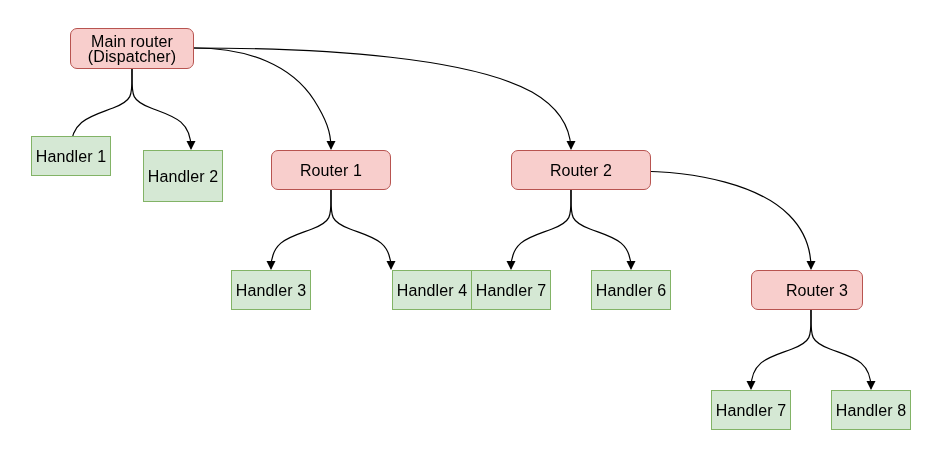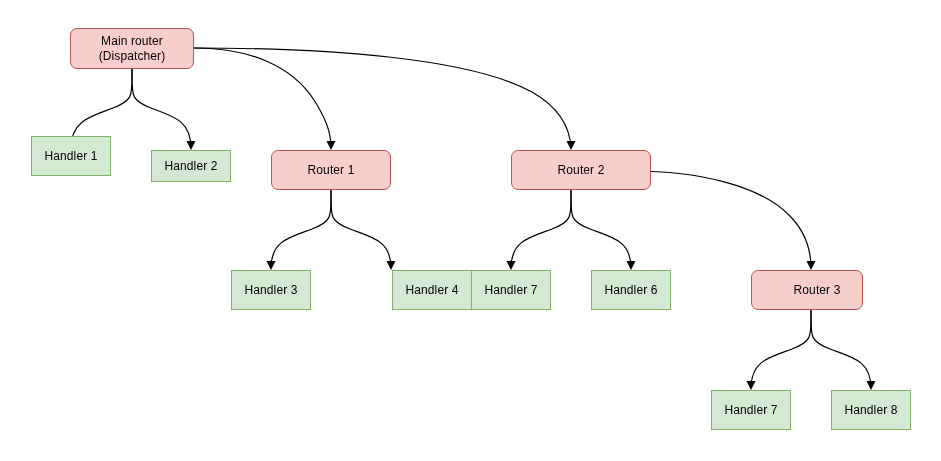--- a/index.html
+++ b/index.html
@@ -25,21 +25,21 @@
     height: 461px;
     pointer-events: none;
   }
   .node {
     position: absolute;
     box-sizing: border-box;
     display: flex;
     align-items: center;
     justify-content: center;
     text-align: center;
-    font-size: 12px;
+    font-size: 16px;
     line-height: 15px;
     color: #000000;
     letter-spacing: 0.1px;
     white-space: pre-line;
   }
   .node.router {
     background: #f8cecc;
     border: 1px solid #b85450;
     border-radius: 7px;
   }
@@ -90,21 +90,21 @@
         <polygon points="806.5,261 811,270 815.5,261" class="edge-arrow"></polygon>
         <polygon points="746.5,381 751,390 755.5,381" class="edge-arrow"></polygon>
         <polygon points="866.5,381 871,390 875.5,381" class="edge-arrow"></polygon>
       </g>
   </svg>
 
   <div id="node-layer">
       <div class="node router" style="left: 70px; top: 28px; width: 124px; height: 41px;"><span>Main router
 (Dispatcher)</span></div>
       <div class="node handler" style="left: 31px; top: 136px; width: 80px; height: 40px;"><span>Handler 1</span></div>
-      <div class="node handler" style="left: 151px; top: 150px; width: 80px; height: 32px;"><span>Handler 2</span></div>
+      <div class="node handler" style="left: 143px; top: 150px; width: 80px; height: 52px;"><span>Handler 2</span></div>
       <div class="node router" style="left: 271px; top: 150px; width: 120px; height: 40px;"><span>Router 1</span></div>
       <div class="node router" style="left: 511px; top: 150px; width: 140px; height: 40px;"><span>Router 2</span></div>
       <div class="node handler" style="left: 231px; top: 270px; width: 80px; height: 40px;"><span>Handler 3</span></div>
       <div class="node handler" style="left: 351px; top: 270px; width: 80px; height: 40px; margin-left: 41px;"><span>Handler 4</span></div>
       <div class="node handler" style="left: 471px; top: 270px; width: 80px; height: 40px;"><span>Handler 7</span></div>
       <div class="node handler" style="left: 591px; top: 270px; width: 80px; height: 40px;"><span>Handler 6</span></div>
       <div class="node router" style="left: 751px; top: 270px; width: 112px; height: 40px; padding-left: 20px;"><span>Router 3</span></div>
       <div class="node handler" style="left: 711px; top: 390px; width: 80px; height: 40px;"><span>Handler 7</span></div>
       <div class="node handler" style="left: 831px; top: 390px; width: 80px; height: 40px;"><span>Handler 8</span></div>
     </div>

